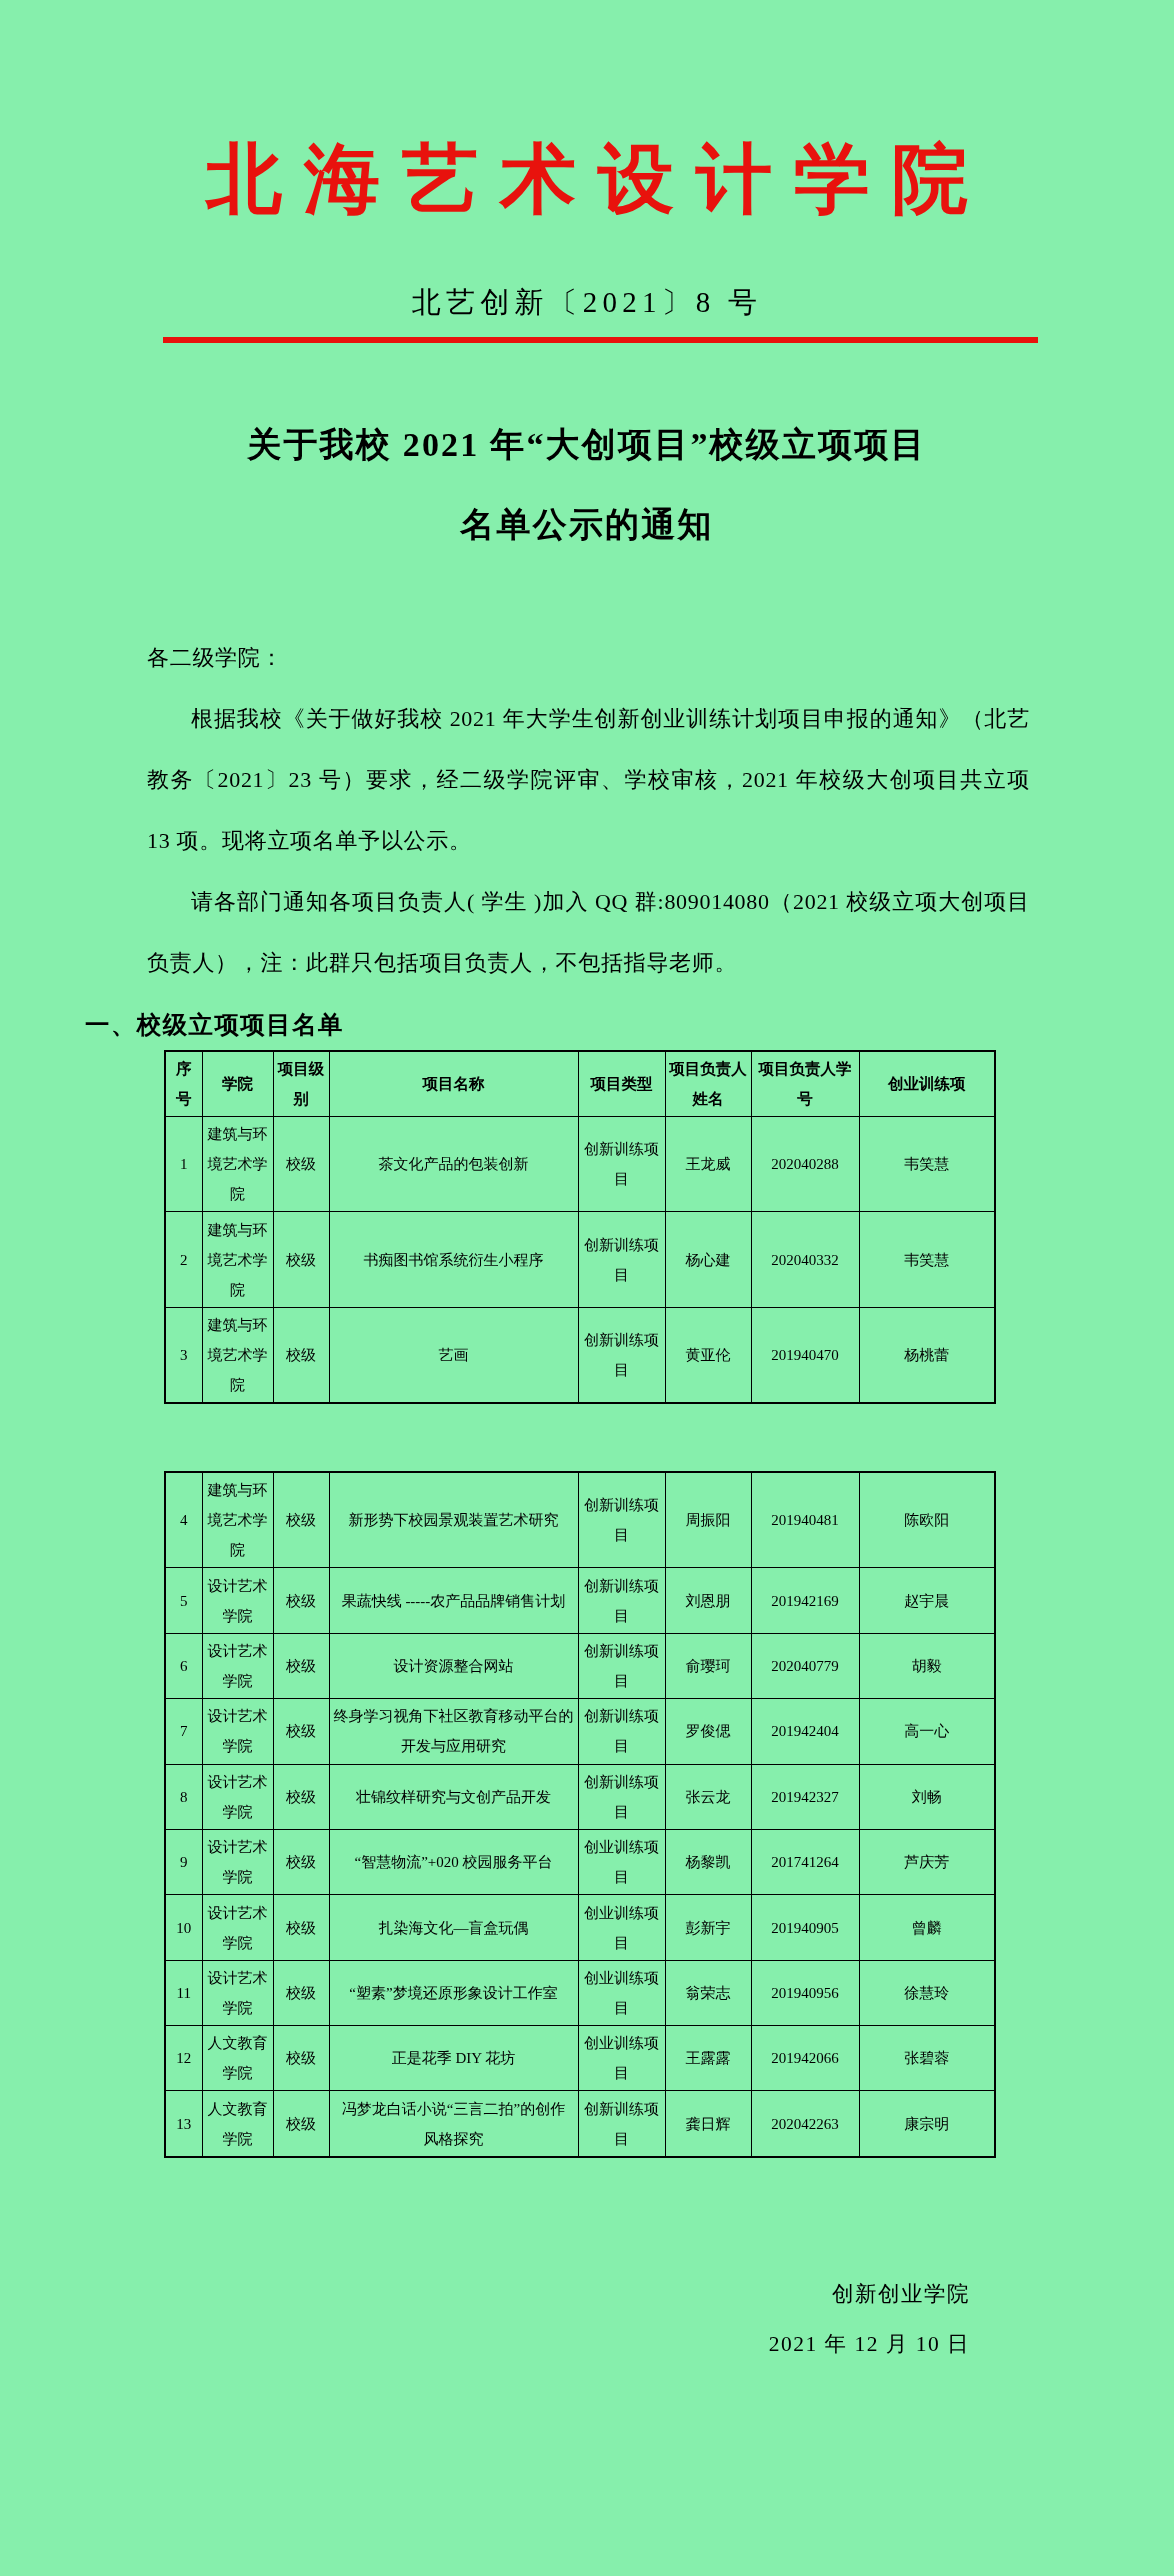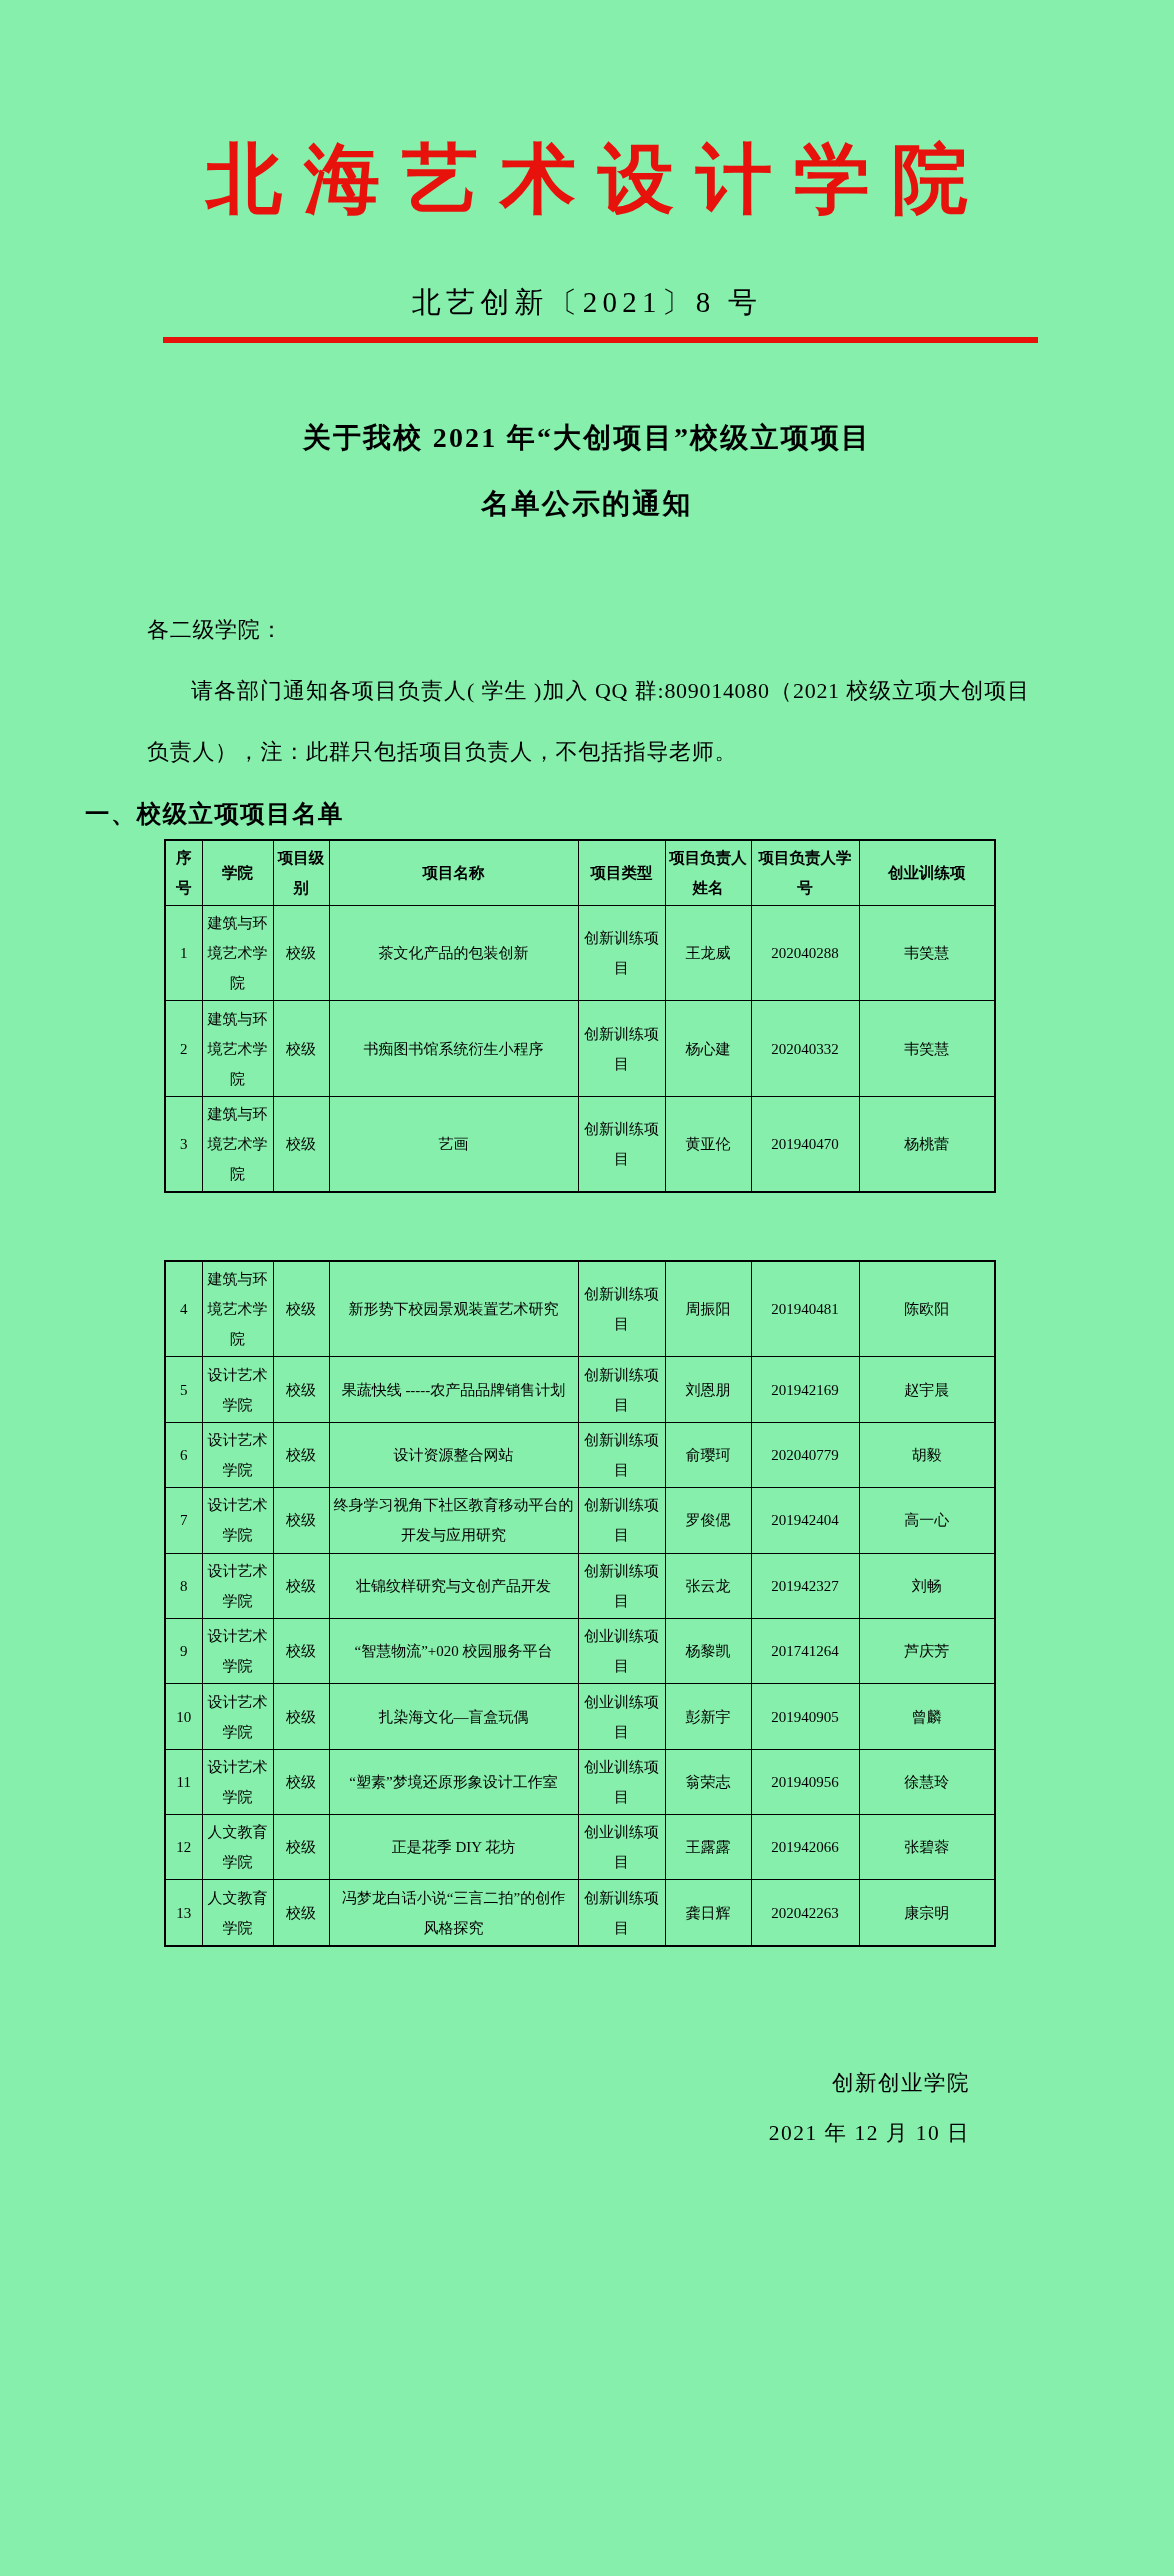--- a/index.html
+++ b/index.html
@@ -23,21 +23,21 @@
     font-size:29px;line-height:1.0;
     letter-spacing:5.2px;
   }
   .red-rule{
     margin:20px 0 0 163px;
     width:875px;height:6px;
   }
   .doc-title{
     margin-top:62px;
     text-align:center;
-    font-size:28px;font-weight:bold;line-height:66px;
+    font-size:34px;font-weight:bold;line-height:80px;
     letter-spacing:2.2px;
     white-space:pre-line;
   }
   .body-text{
     margin:62px 0 0 147px;
     width:883px;
   }
   .body-text p{
     margin:0;
     font-size:22px;line-height:61px;
@@ -90,20 +90,21 @@
 
   <div class="doc-number">北艺创新〔2021〕8 号</div>
 
   <div class="red-rule" style="background-color: rgb(232, 18, 13);"></div>
 
   <div class="doc-title">关于我校 2021 年“大创项目”校级立项项目
 名单公示的通知</div>
 
   <div class="body-text">
     <p>各二级学院：</p>
+    <p class="indent">根据我校《关于做好我校 2021 年大学生创新创业训练计划项目申报的通知》（北艺教务〔2021〕23 号）要求，经二级学院评审、学校审核，2021 年校级大创项目共立项 13 项。现将立项名单予以公示。</p>
     <p class="indent">请各部门通知各项目负责人( 学生 )加入 QQ 群:809014080（2021 校级立项大创项目负责人），注：此群只包括项目负责人，不包括指导老师。</p>
   </div>
 
   <div class="section-heading">一、校级立项项目名单</div>
 
   <table class="projects t1">
     <colgroup>
       <col style="width:37px">
         <col style="width:71px">
         <col style="width:56px">

